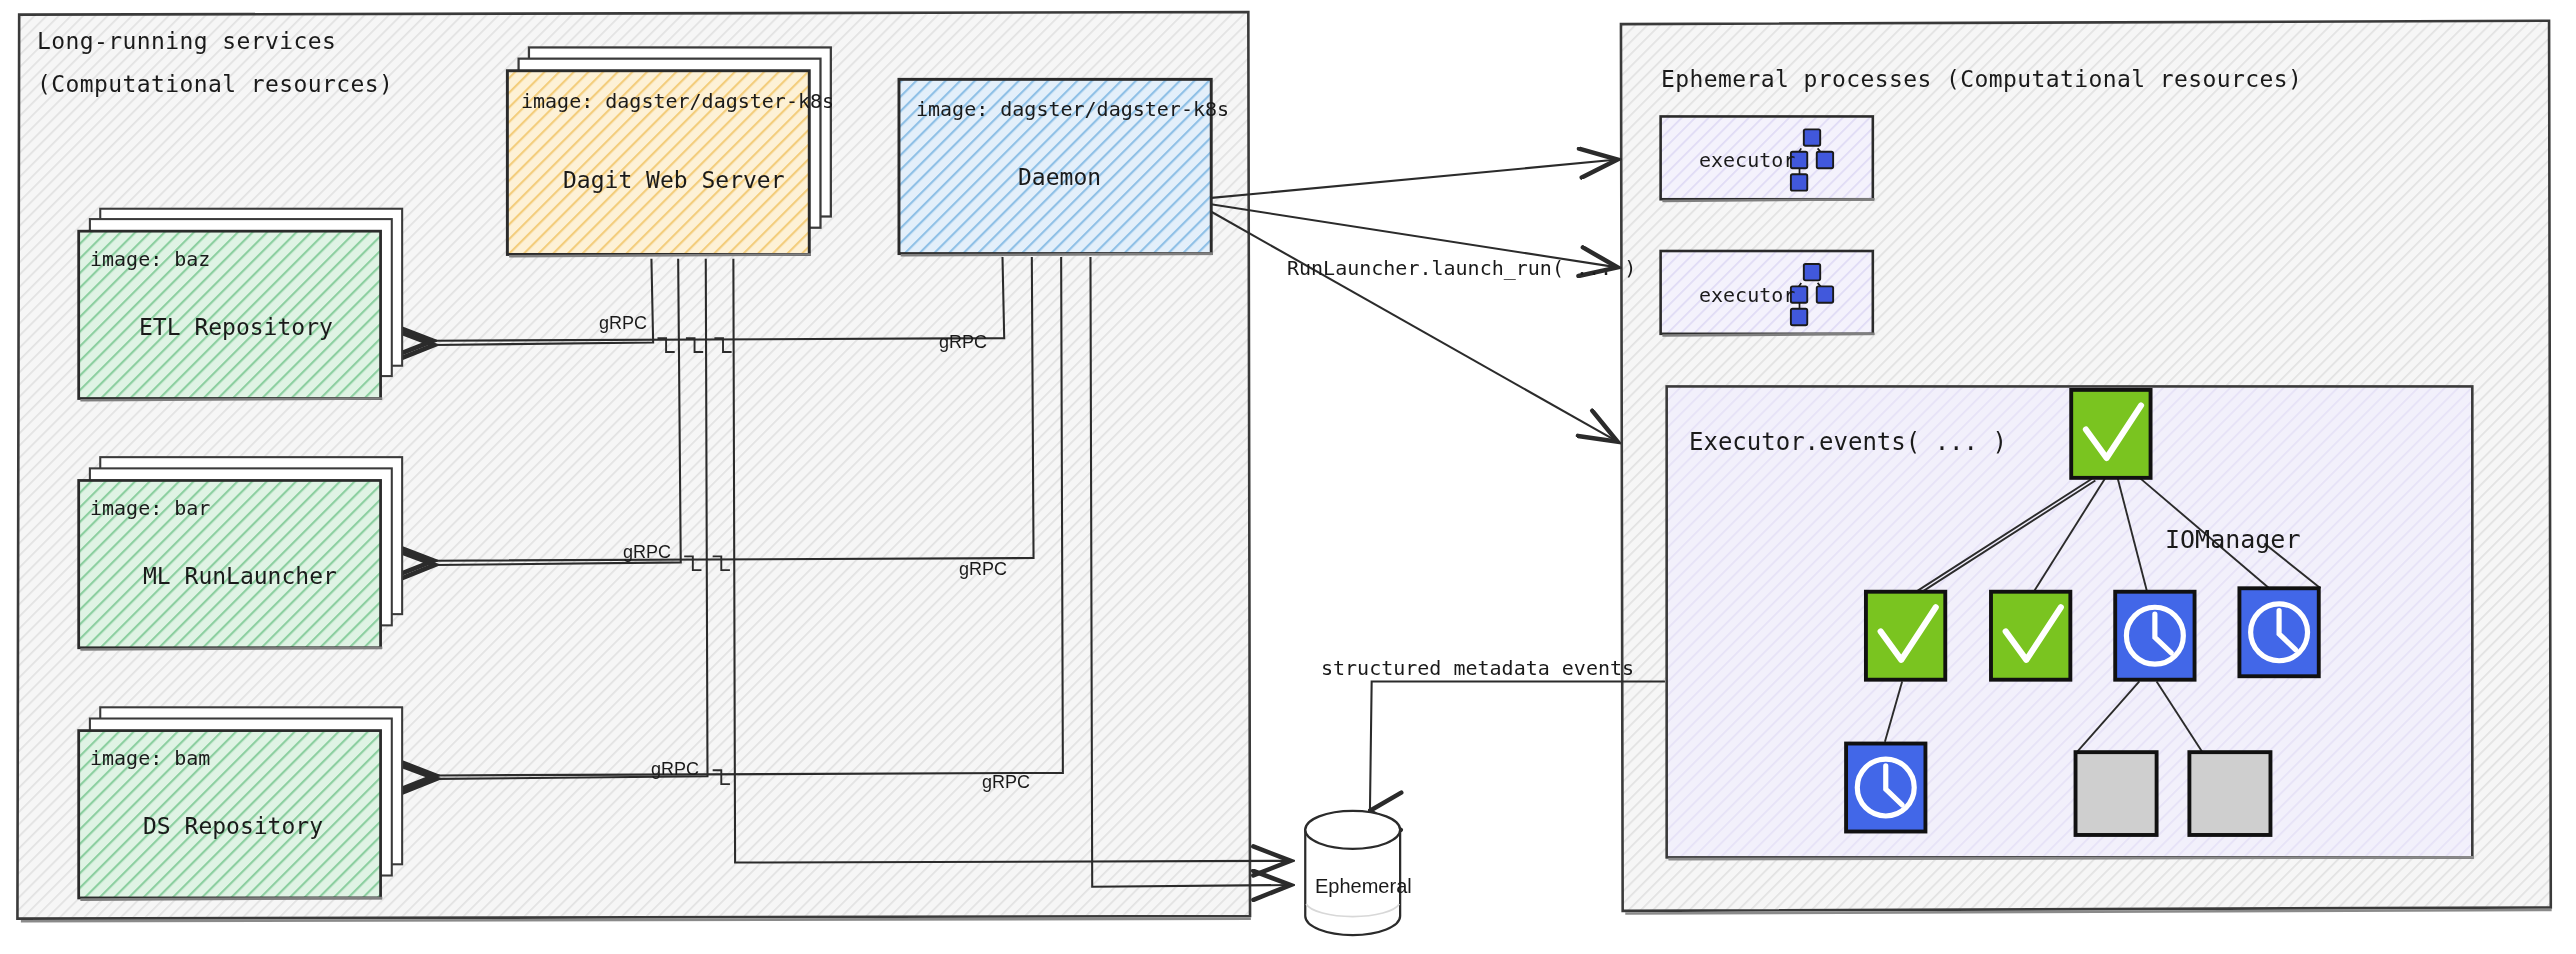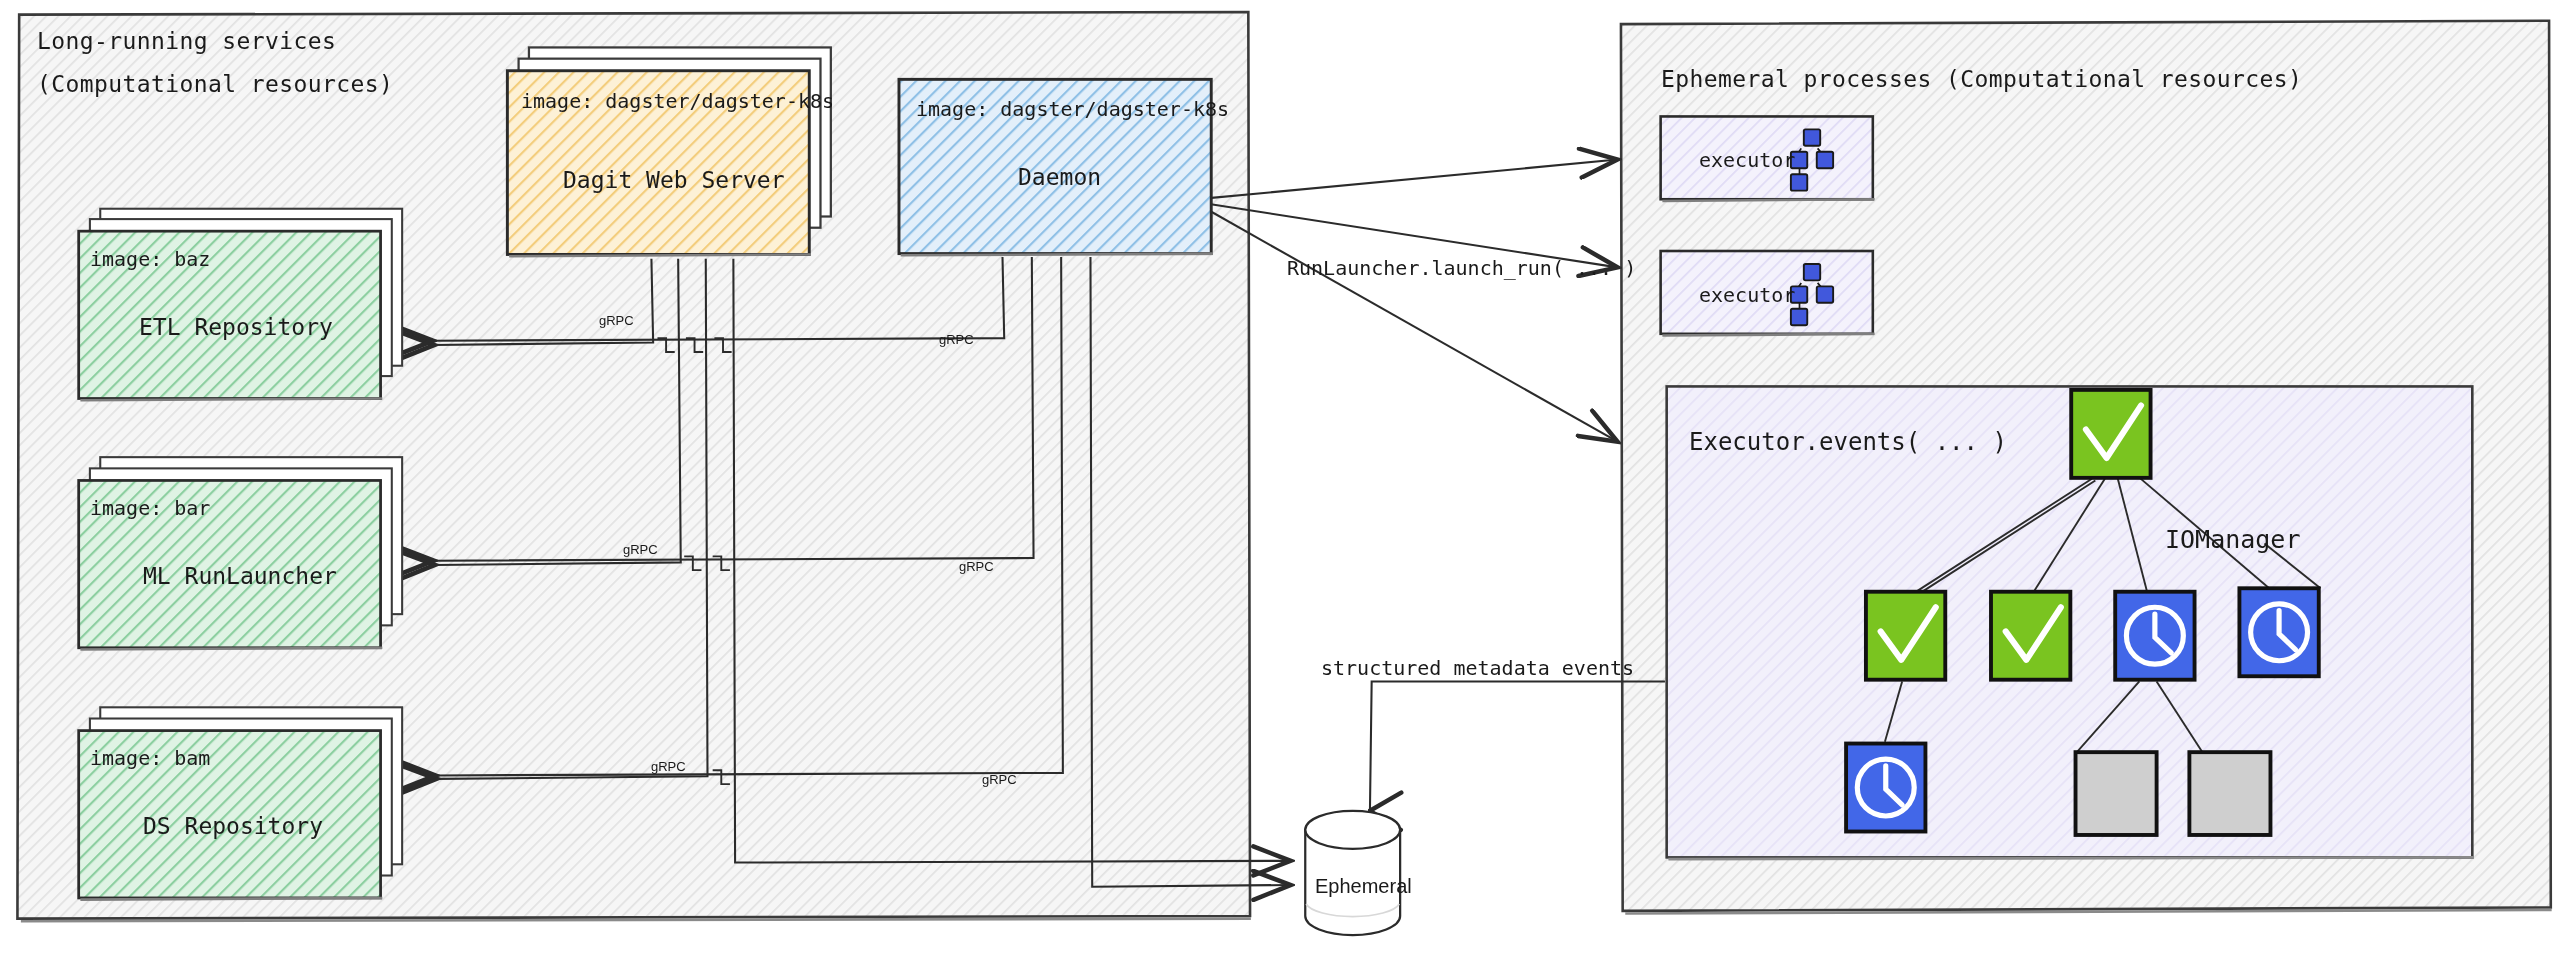--- a/index.html
+++ b/index.html
@@ -10,21 +10,21 @@
 
   .lbl{position:absolute;white-space:pre;color:#1a1a1a;}
   .mono{font-family:"DejaVu Sans Mono",monospace;}
   .sans{font-family:"Liberation Sans",sans-serif;}
 
   .panel-title{font-size:23px;line-height:28.5px;letter-spacing:0.4px;font-weight:400;}
   .box-image{font-size:20px;letter-spacing:0px;}
   .box-title{font-size:23px;letter-spacing:0px;}
   .exec-lbl{font-size:20px;}
   .edge-lbl{font-size:20px;}
-  .grpc-lbl{font-size:13px;}
+  .grpc-lbl{font-size:18px;}
   .db-lbl{font-size:20px;}
 </style>
 </head>
 <body>
 
 <div id="stage">
 
   <svg class="layer" viewBox="0 0 2986 1106">
     <defs>
 

